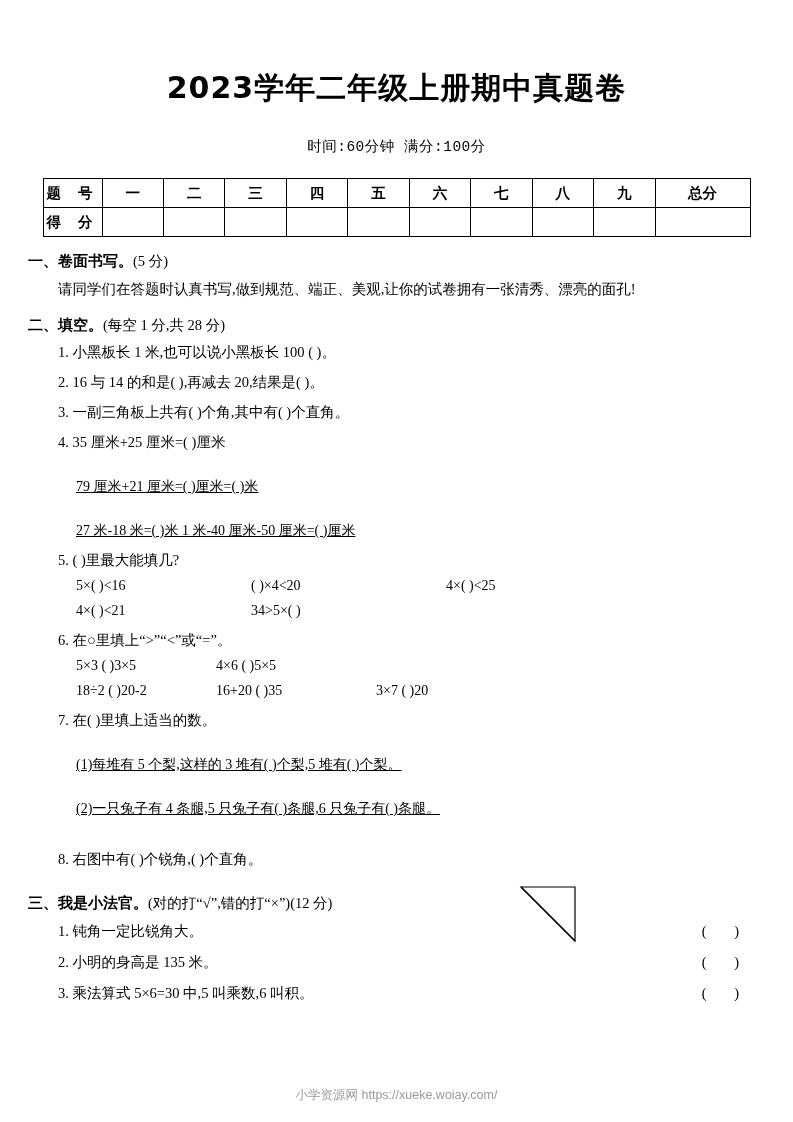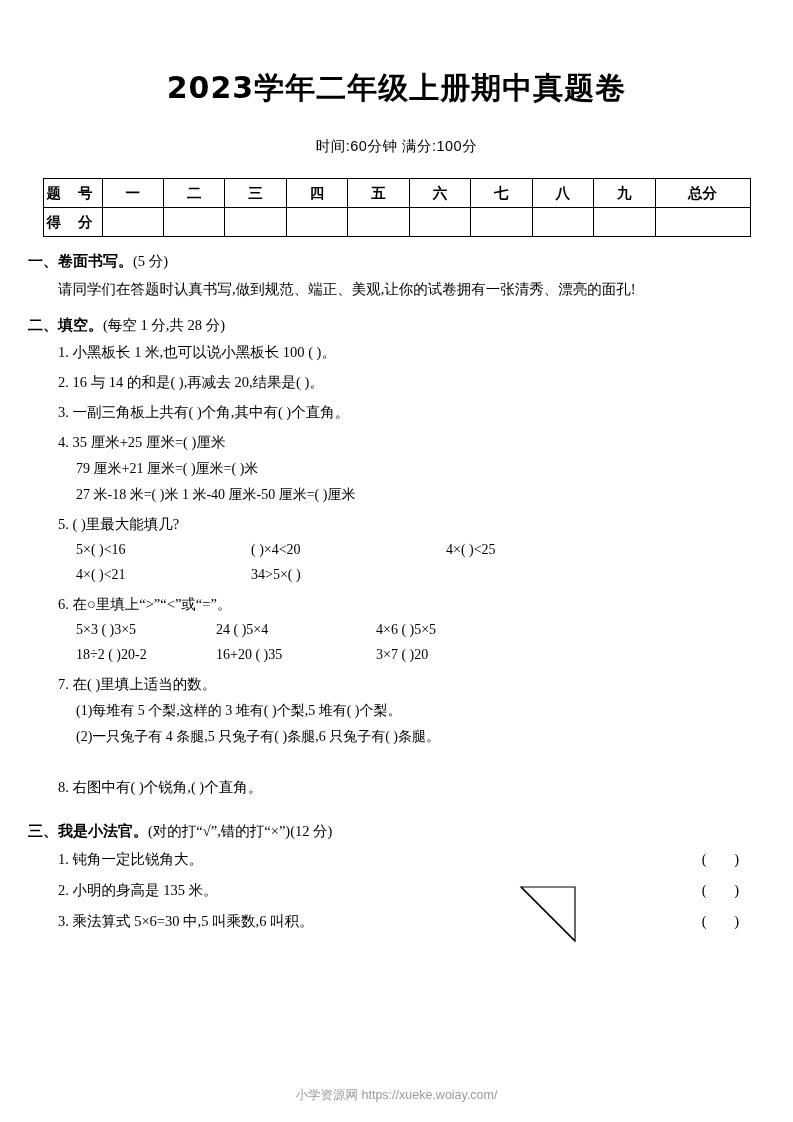--- a/index.html
+++ b/index.html
@@ -34,21 +34,21 @@
     font-size: 30px;
     font-weight: bold;
     letter-spacing: 1px;
     margin-top: 68px;
     font-family: "DejaVu Sans", "Liberation Sans", sans-serif;
   }
   .doc-subtitle {
     text-align: center;
     font-size: 14.5px;
     margin-top: 28px;
-    font-family: Liberation Sans, sans-serif;
+    font-family: Liberation Mono, monospace;
     letter-spacing: 0.5px;
   }
 
   table.score-table {
     border-collapse: collapse;
     width: 708px;
     margin: 22px auto 0 auto;
     table-layout: fixed;
   }
   table.score-table td {
@@ -87,21 +87,22 @@
   .q {
     font-size: 14.5px;
     line-height: 25px;
     margin-top: 5px;
     padding-left: 30px;
   }
   .sub {
     font-size: 14px;
     line-height: 24px;
     padding-left: 48px;
-    margin-top: 2px;
+    margin-top: 20px;
+    text-decoration: underline;
   }
   .cols {
     display: flex;
     padding-left: 48px;
     font-size: 14px;
     line-height: 24px;
     margin-top: 1px;
     align-items: flex-end;
   }
   .cols > div { }
@@ -209,21 +210,20 @@
       <div class="c3">4×(         )&lt;25</div>
     </div>
     <div class="cols">
       <div class="c1">4×(         )&lt;21</div>
       <div class="c3">34&gt;5×(         )</div>
     </div>
 
     <div class="q">6. 在○里填上“&gt;”“&lt;”或“=”。</div>
     <div class="cols6">
       <div class="d1">5×3 (         )3×5</div>
-      <div class="d2">24 (          )5×4</div>
       <div class="d3">4×6 (         )5×5</div>
     </div>
     <div class="cols6">
       <div class="d1">18÷2 (         )20-2</div>
       <div class="d2">16+20 (          )35</div>
       <div class="d3">3×7 (         )20</div>
     </div>
 
     <div class="q">7. 在(        )里填上适当的数。</div>
     <div class="sub">(1)每堆有 5 个梨,这样的 3 堆有(            )个梨,5 堆有(            )个梨。</div>

